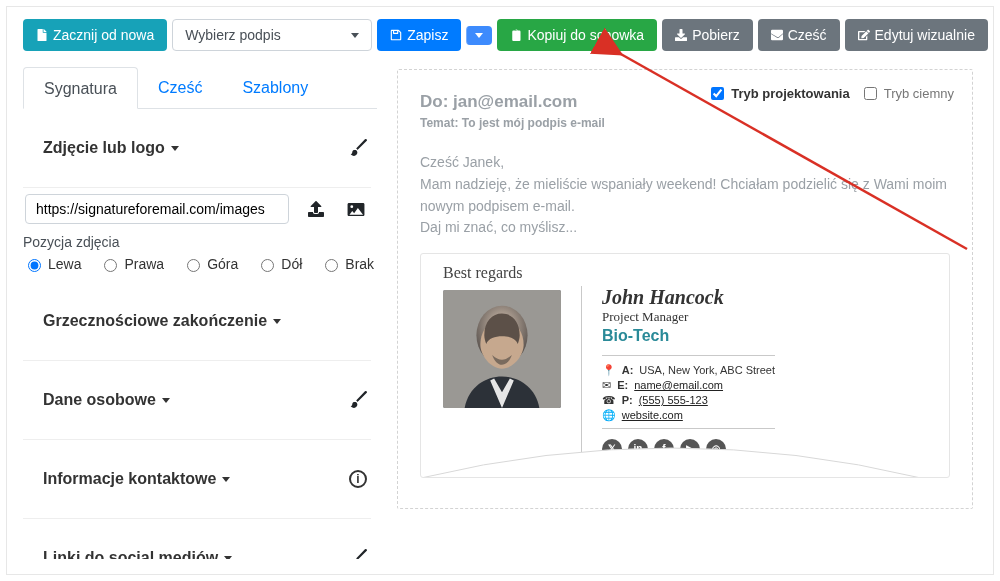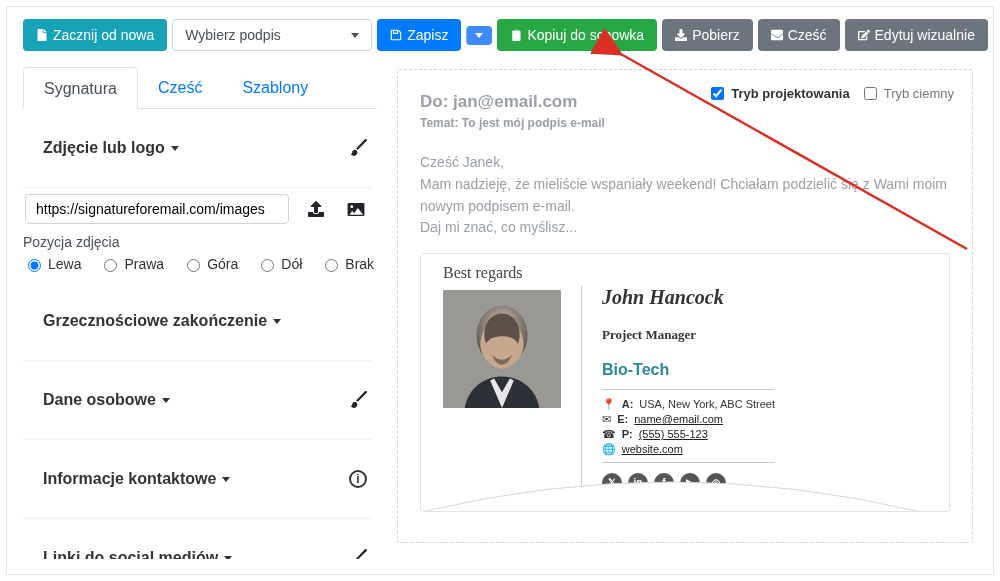--- a/index.html
+++ b/index.html
@@ -58,21 +58,21 @@
   .top-flags label{display:flex;align-items:center;gap:4px}
   .pv-line{color:#9aa0a6;font-size:17px;font-weight:600;margin:4px 0 4px}
   .pv-line2{color:#9aa0a6;font-size:12px;font-weight:600;margin:0 0 22px}
   .pv-body{color:#9aa0a6;font-size:14px;line-height:1.55;margin-bottom:8px}
 
   .sig{display:flex;border:1px solid #e5e5e5;border-radius:3px;padding:18px 22px;margin-top:14px;background:#fff;position:relative;overflow:hidden}
   .regards{position:absolute;left:22px;top:10px;font-size:16px;font-family:Georgia,serif;color:#444}
   .photo{width:118px;height:118px;background:linear-gradient(135deg,#8b9199,#5b6067);border-radius:2px;margin-top:18px;position:relative;overflow:hidden}
   .sig-right{border-left:1px solid #c9c9c9;margin-left:20px;padding-left:20px;margin-top:14px;font-family:Georgia,serif}
   .name{font-size:20px;font-weight:bold;font-style:italic;margin:0}
-  .title{font-size:13px;font-weight:bold;margin:18px 0}
+  .title{font-size:13px;font-weight:normal;margin:0 0}
   .company{color:#2a8a98;font-weight:bold;font-size:16px;margin:2px 0 10px;font-family:Arial}
   .hr{border-top:1px solid #c9c9c9;margin:6px 0 8px}
   .detail{font-size:11px;display:flex;align-items:center;gap:6px;margin:2px 0;font-family:Arial}
   .detail strong{font-weight:bold}
   .detail a{color:#222;text-decoration:underline}
   .socials{display:flex;gap:6px;margin-top:10px}
   .soc{width:20px;height:20px;border-radius:50%;background:#555;color:#fff;display:flex;align-items:center;justify-content:center;font-size:10px;font-weight:bold;font-family:Arial}
 
   .curve{position:absolute;left:0;right:0;bottom:-1px;height:40px}
 

